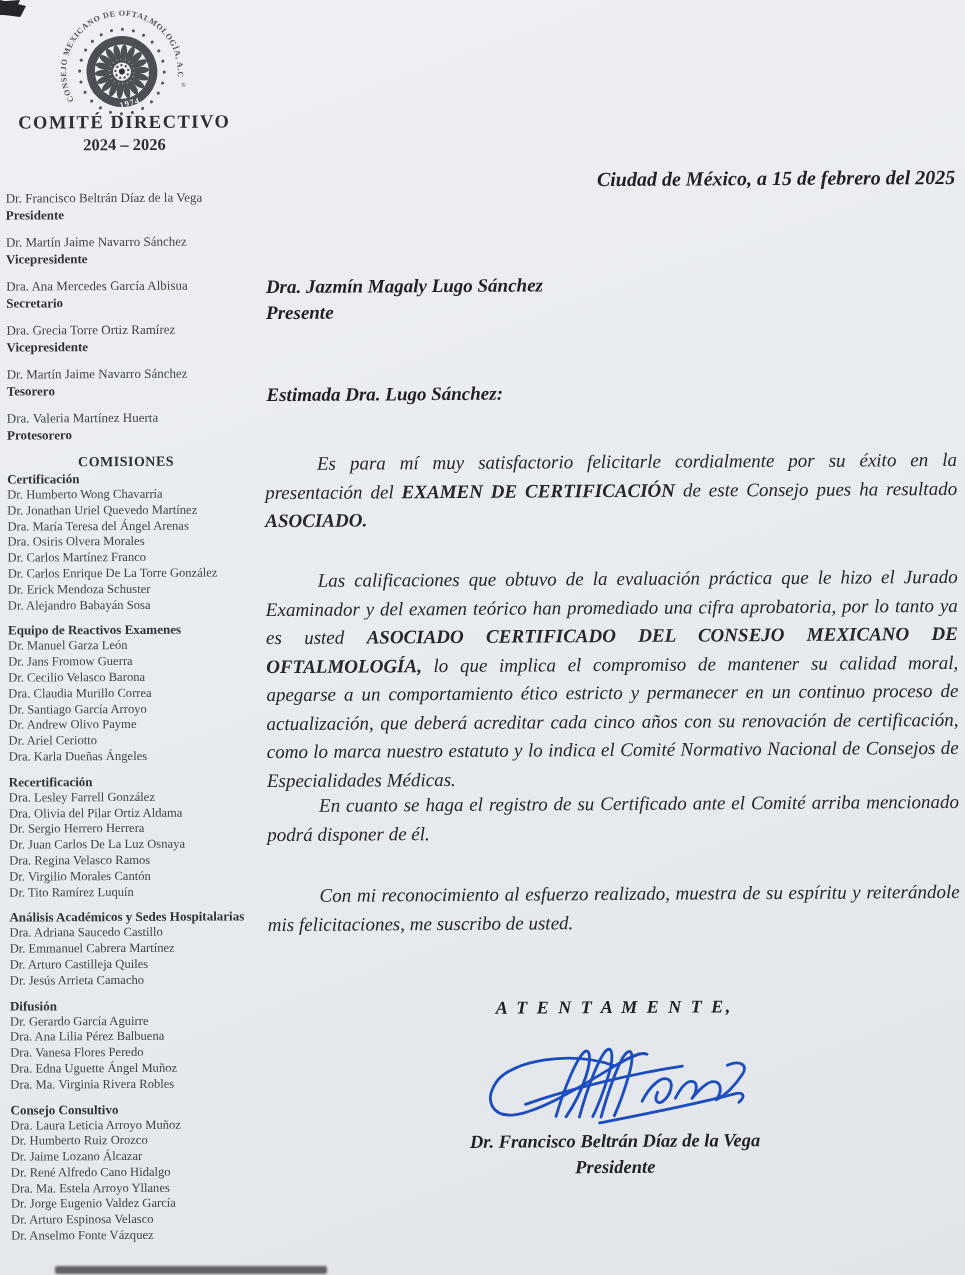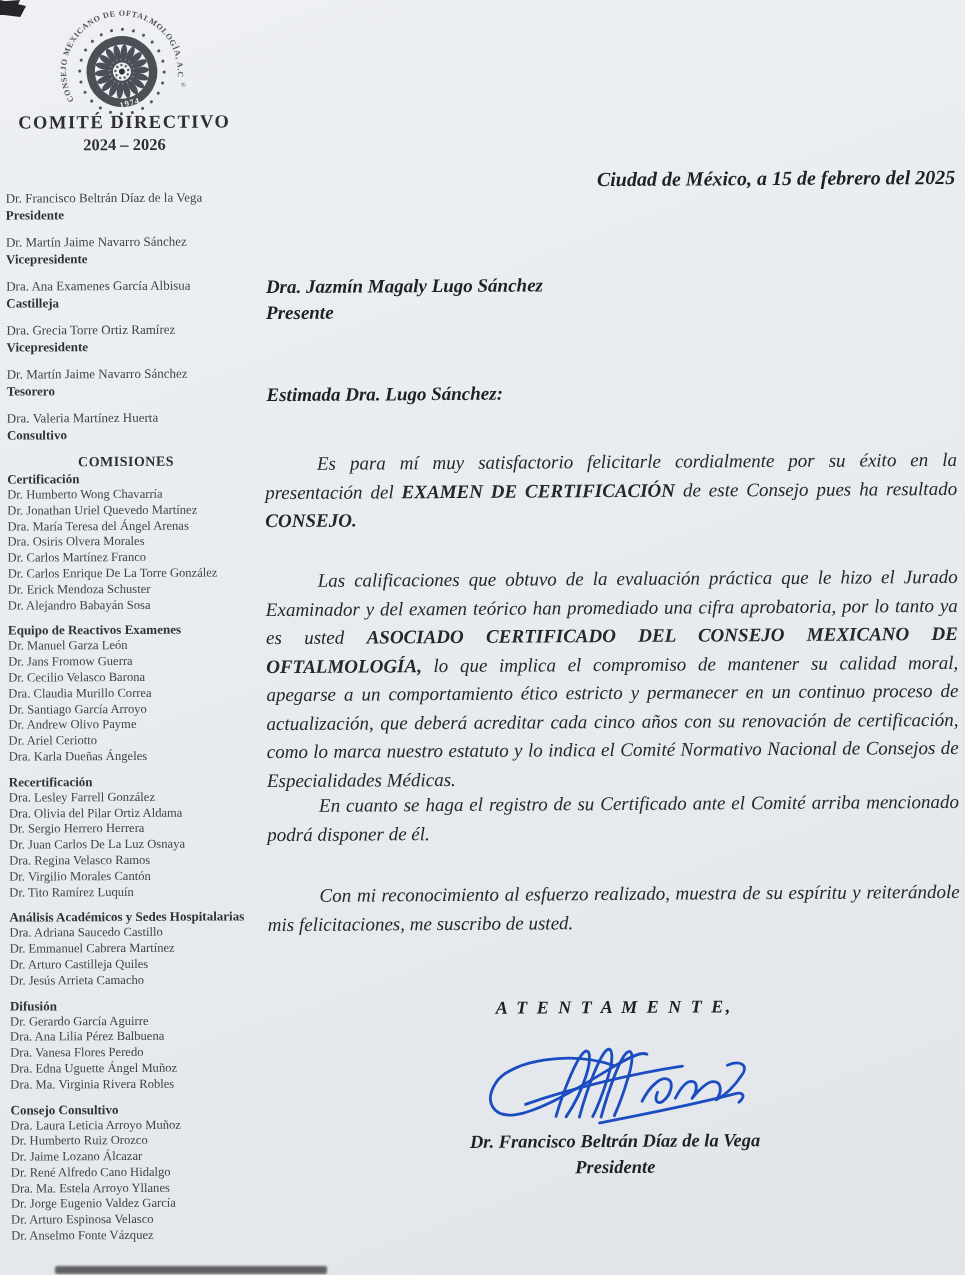--- a/index.html
+++ b/index.html
@@ -134,37 +134,37 @@
     <div class="o-name">Dr. Francisco Beltrán Díaz de la Vega</div>
     <div class="o-role">Presidente</div>
   </div>
 
   <div class="officer">
     <div class="o-name">Dr. Martín Jaime Navarro Sánchez</div>
     <div class="o-role">Vicepresidente</div>
   </div>
 
   <div class="officer">
-    <div class="o-name">Dra. Ana Examenes García Albisua</div>
-    <div class="o-role">Castilleja</div>
+    <div class="o-name">Dra. Ana Mercedes García Albisua</div>
+    <div class="o-role">Secretario</div>
   </div>
 
   <div class="officer">
     <div class="o-name">Dra. Grecia Torre Ortiz Ramírez</div>
     <div class="o-role">Vicepresidente</div>
   </div>
 
   <div class="officer">
     <div class="o-name">Dr. Martín Jaime Navarro Sánchez</div>
     <div class="o-role">Tesorero</div>
   </div>
 
   <div class="officer">
     <div class="o-name">Dra. Valeria Martínez Huerta</div>
-    <div class="o-role">Consultivo</div>
+    <div class="o-role">Protesorero</div>
   </div>
 </div>
       <div class="comisiones-hd">COMISIONES</div>
       <div>
   <div class="commission">
     <div class="c-title">Certificación</div>
     <div class="c-members">
               <div class="c-member">Dr. Humberto Wong Chavarría</div>
               <div class="c-member">Dr. Jonathan Uriel Quevedo Martínez</div>
               <div class="c-member">Dra. María Teresa del Ángel Arenas</div>
@@ -246,21 +246,21 @@
     <div class="dateline">Ciudad de México, a 15 de febrero del 2025</div>
 
     <div class="recipient">
       <div>Dra. Jazmín Magaly Lugo Sánchez</div>
       <div>Presente</div>
     </div>
 
     <div class="salutation">Estimada Dra. Lugo Sánchez:</div>
 
     <div class="paragraphs">
-        <p class="body-par p1"><span>Es para mí muy satisfactorio felicitarle cordialmente por su éxito en la presentación del </span><span class="b">EXAMEN DE CERTIFICACIÓN</span><span> de este Consejo pues ha resultado </span><span class="b">CONSEJO.</span></p>
+        <p class="body-par p1"><span>Es para mí muy satisfactorio felicitarle cordialmente por su éxito en la presentación del </span><span class="b">EXAMEN DE CERTIFICACIÓN</span><span> de este Consejo pues ha resultado </span><span class="b">ASOCIADO.</span></p>
         <p class="body-par p2"><span>Las calificaciones que obtuvo de la evaluación práctica que le hizo el Jurado Examinador y del examen teórico han promediado una cifra aprobatoria, por lo tanto ya es usted </span><span class="b">ASOCIADO CERTIFICADO DEL CONSEJO MEXICANO DE OFTALMOLOGÍA,</span><span> lo que implica el compromiso de mantener su calidad moral, apegarse a un comportamiento ético estricto y permanecer en un continuo proceso de actualización, que deberá acreditar cada cinco años con su renovación de certificación, como lo marca nuestro estatuto y lo indica el Comité Normativo Nacional de Consejos de Especialidades Médicas.</span></p>
         <p class="body-par p3"><span>En cuanto se haga el registro de su Certificado ante el Comité arriba mencionado podrá disponer de él.</span></p>
         <p class="body-par p4"><span>Con mi reconocimiento al esfuerzo realizado, muestra de su espíritu y reiterándole mis felicitaciones, me suscribo de usted.</span></p>
       </div>
 
     <div class="closing">A T E N T A M E N T E,</div>
 
     <div class="sig-wrap">
       <svg viewBox="0 0 340 120" width="330" height="100">
         <g id="sig-g" fill="none" stroke="#1c4dc0" stroke-width="3.4" stroke-linecap="round" stroke-linejoin="round">

